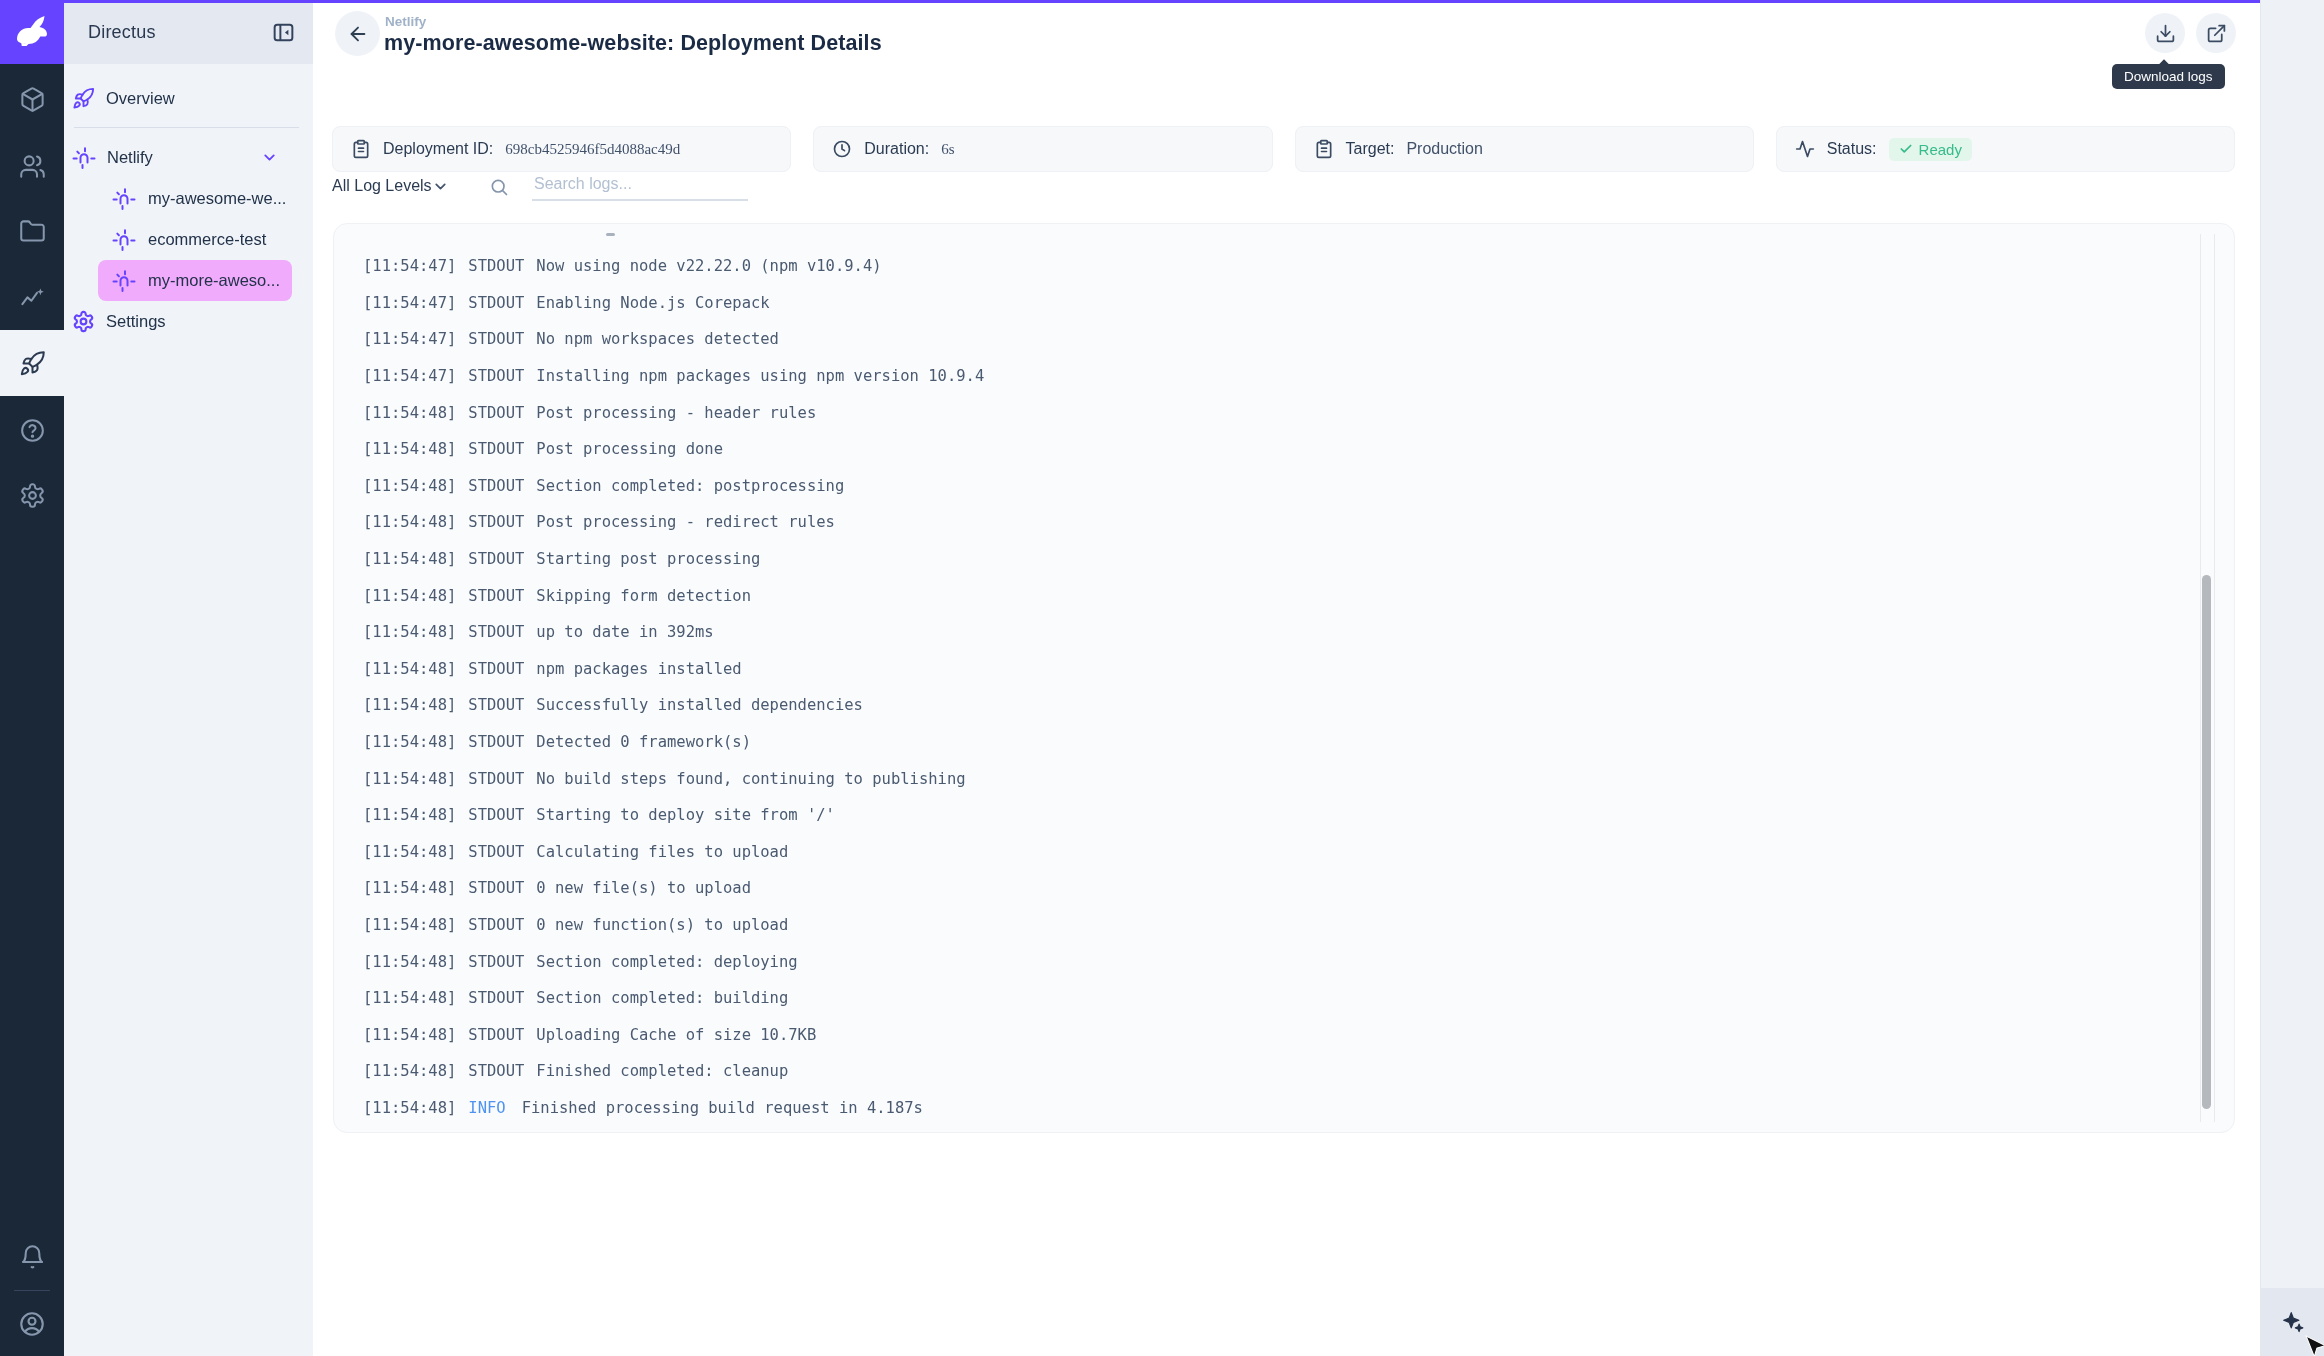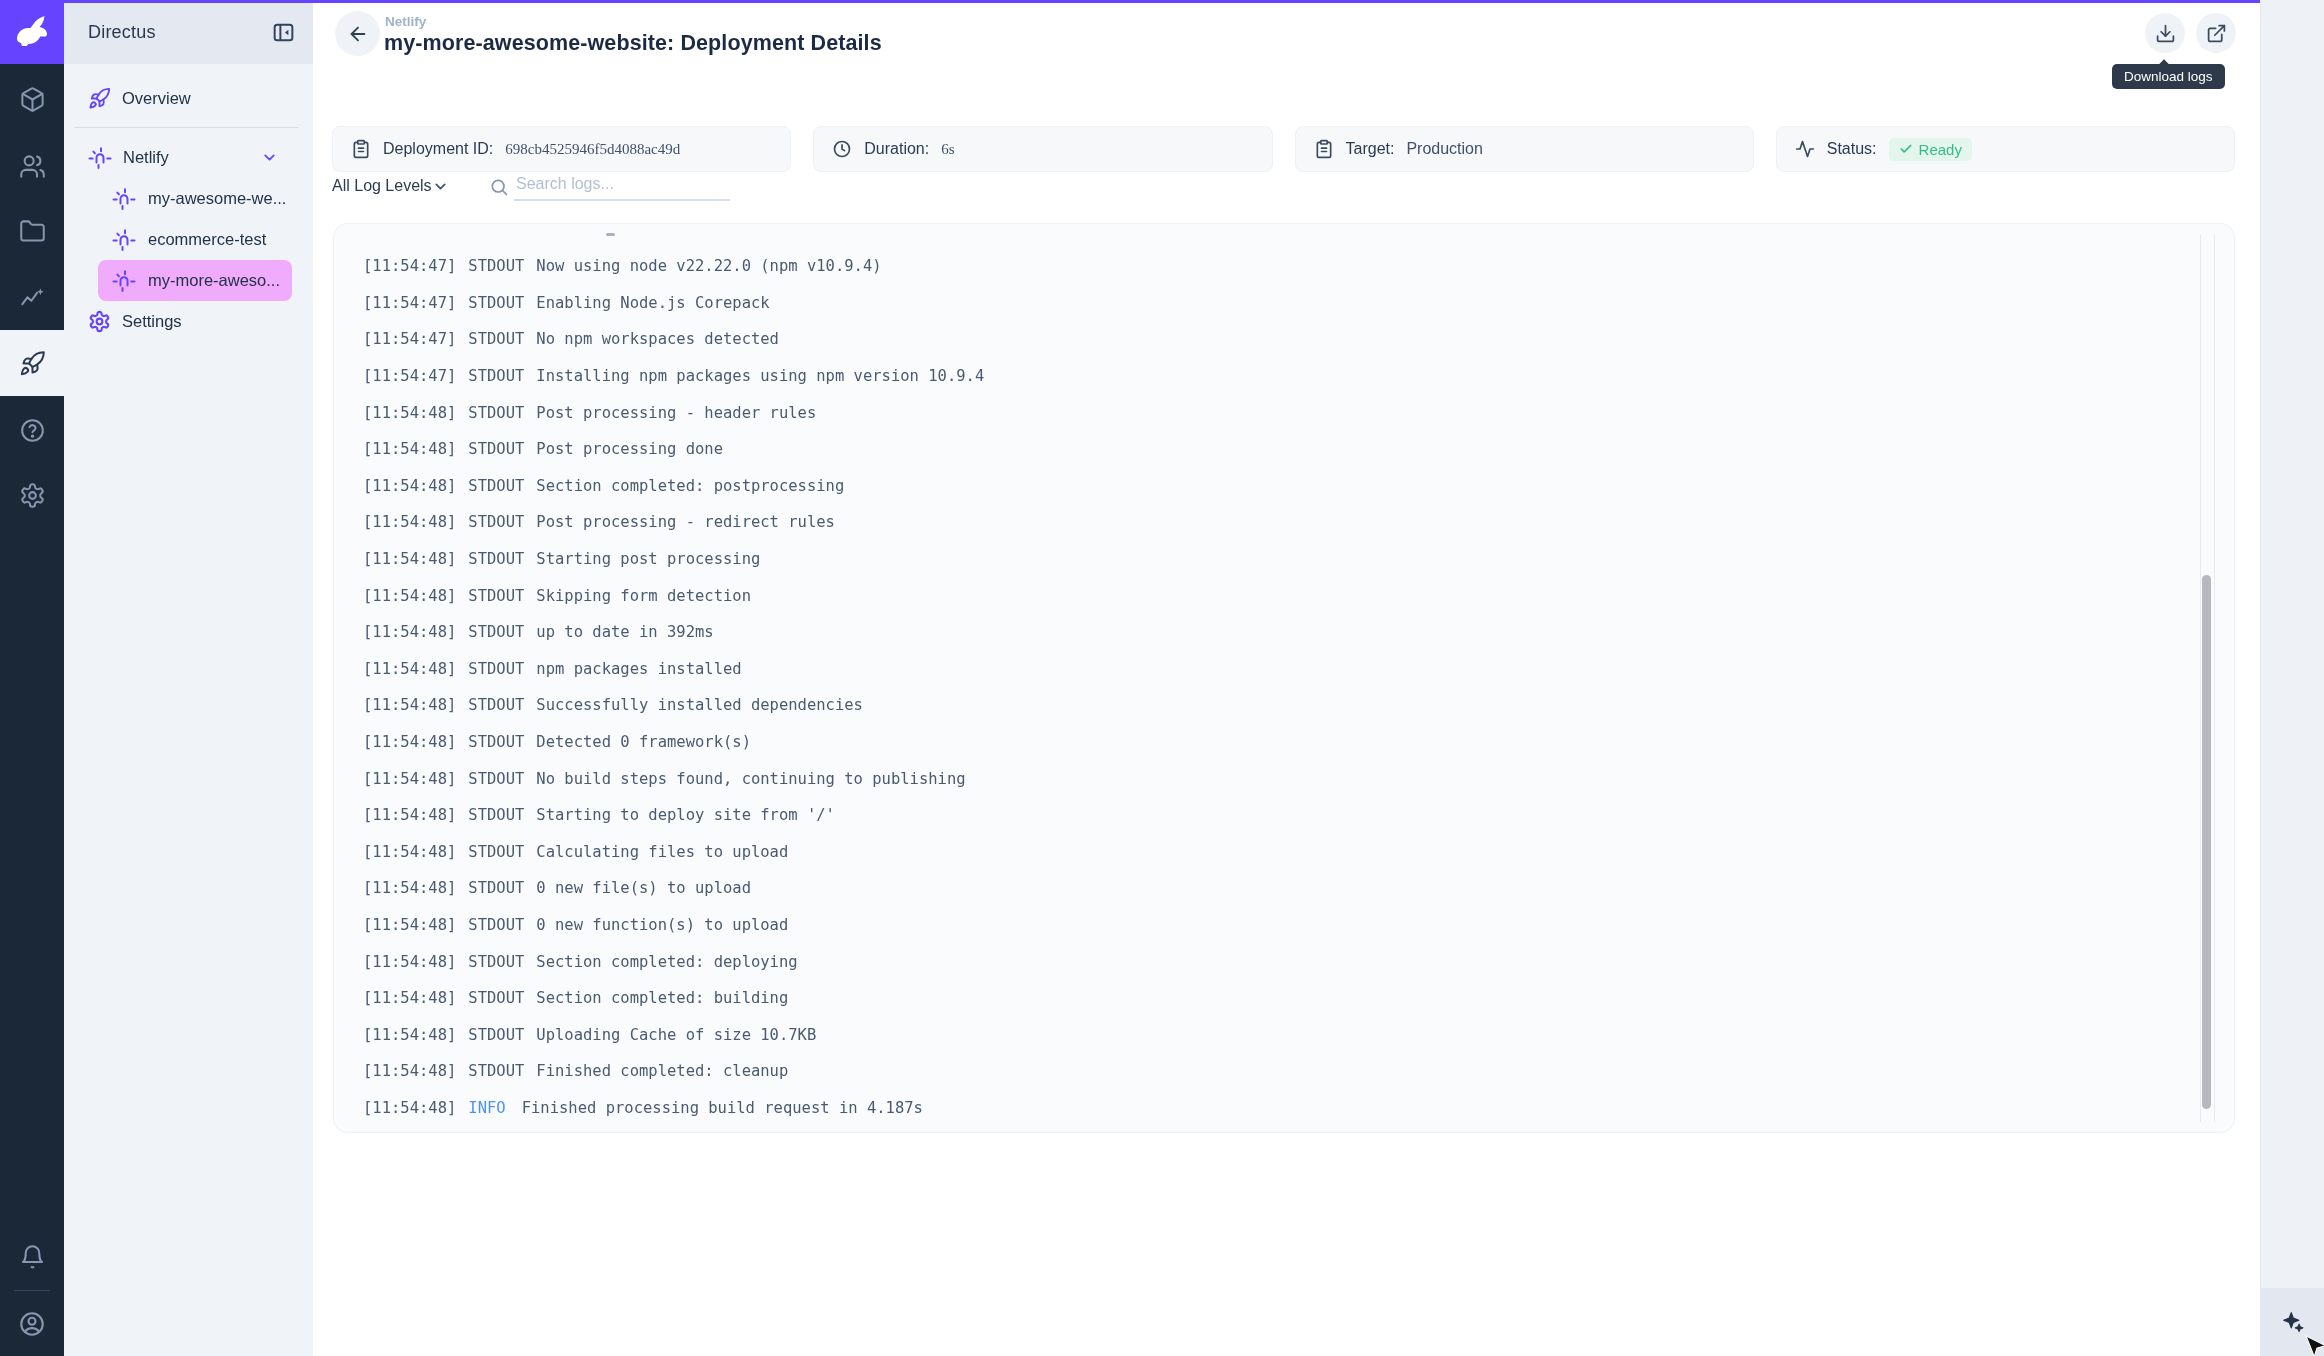--- a/index.html
+++ b/index.html
@@ -16,21 +16,21 @@
   .rail-btn{position:absolute;left:0;width:64px;height:66px;display:flex;align-items:center;justify-content:center;color:#8696AD;cursor:pointer;}
   .rail-btn.active{background:#F0F4F9;color:#2B3A50;}
   .rail-divider{position:absolute;left:14px;right:14px;height:1px;background:#37455C;}
 
   
   .sidebar{position:absolute;left:64px;top:0;width:249px;height:1356px;background:#F0F4F9;z-index:10;}
   .sidebar-header{height:64px;background:#E4E9F1;display:flex;align-items:center;justify-content:space-between;padding:0 17px 0 24px;box-sizing:border-box;}
   .sidebar-title{font-size:18px;font-weight:500;color:#2A3950;letter-spacing:.2px;}
   .collapse-btn{color:#33435C;cursor:pointer;}
   .sidebar-nav{padding-top:14px;}
-  .nav-item{height:41px;display:flex;align-items:center;padding-left:24px;gap:11px;
+  .nav-item{height:41px;display:flex;align-items:center;padding-left:8px;gap:11px;
             font-size:16.5px;font-weight:500;color:#223249;cursor:pointer;box-sizing:border-box;}
   .nav-item .ni-icon{color:#6644FF;flex:0 0 auto;display:flex;}
   .nav-item.child{padding-left:48px;gap:12px;}
   .nav-item.selected{background:#f0abfc;border-radius:8px;margin-left:34px;margin-right:21px;padding-left:14px;}
   .nav-divider{height:1px;background:#D8DEE8;margin:8px 14px 9px 10px;}
   .nav-chevron{margin-left:auto;margin-right:35px;color:#6644FF;display:flex;}
 
   
   .back-btn{position:absolute;left:335px;top:11px;width:45px;height:45px;border-radius:50%;background:#EFF3F8;
             display:flex;align-items:center;justify-content:center;color:#2F4054;cursor:pointer;}
@@ -51,21 +51,21 @@
   .card .c-icon{color:#3A4B62;display:flex;flex:0 0 auto;}
   .card .c-value{color:#41516A;}
   .card .c-value.mono{font-family:Liberation Serif, serif;font-size:15px;}
   .badge{display:inline-flex;align-items:center;gap:6px;background:#E3F6EC;color:#36BC8B;font-size:15px;
          padding:3px 10px;border-radius:5px;font-weight:500;}
 
   
   .level-filter{position:absolute;left:332px;top:177px;display:flex;align-items:center;
                 font-size:16px;font-weight:500;color:#2B3B52;cursor:pointer;}
   .level-filter .chev{color:#43536C;display:flex;}
-  .searchbox{position:absolute;left:489px;top:175px;display:flex;align-items:flex-end;gap:5px;}
+  .searchbox{position:absolute;left:489px;top:175px;display:flex;align-items:flex-end;gap:23px;}
   .searchbox .s-icon{color:#8494AB;margin-bottom:4px;}
   .searchbox input{width:212px;border:none;border-bottom:2px solid #D8DFE9;background:transparent;outline:none;
                    font-family:"Liberation Sans",sans-serif;font-size:16px;color:#2B3B52;padding:0 2px 6px 2px;}
   .searchbox input::placeholder{color:#B3C0D2;}
 
   
   .log-panel{position:absolute;left:333px;top:223px;width:1902px;height:910px;background:#FAFBFC;
              border:1px solid #EFF1F5;border-radius:14px;box-sizing:border-box;}
   .clipped-dash{position:absolute;left:272px;top:9px;width:9px;height:3px;border-radius:2px;background:#A8B1BE;}
   .log-lines{position:absolute;left:29px;top:24px;right:70px;font-family:"DejaVu Sans Mono",monospace;

